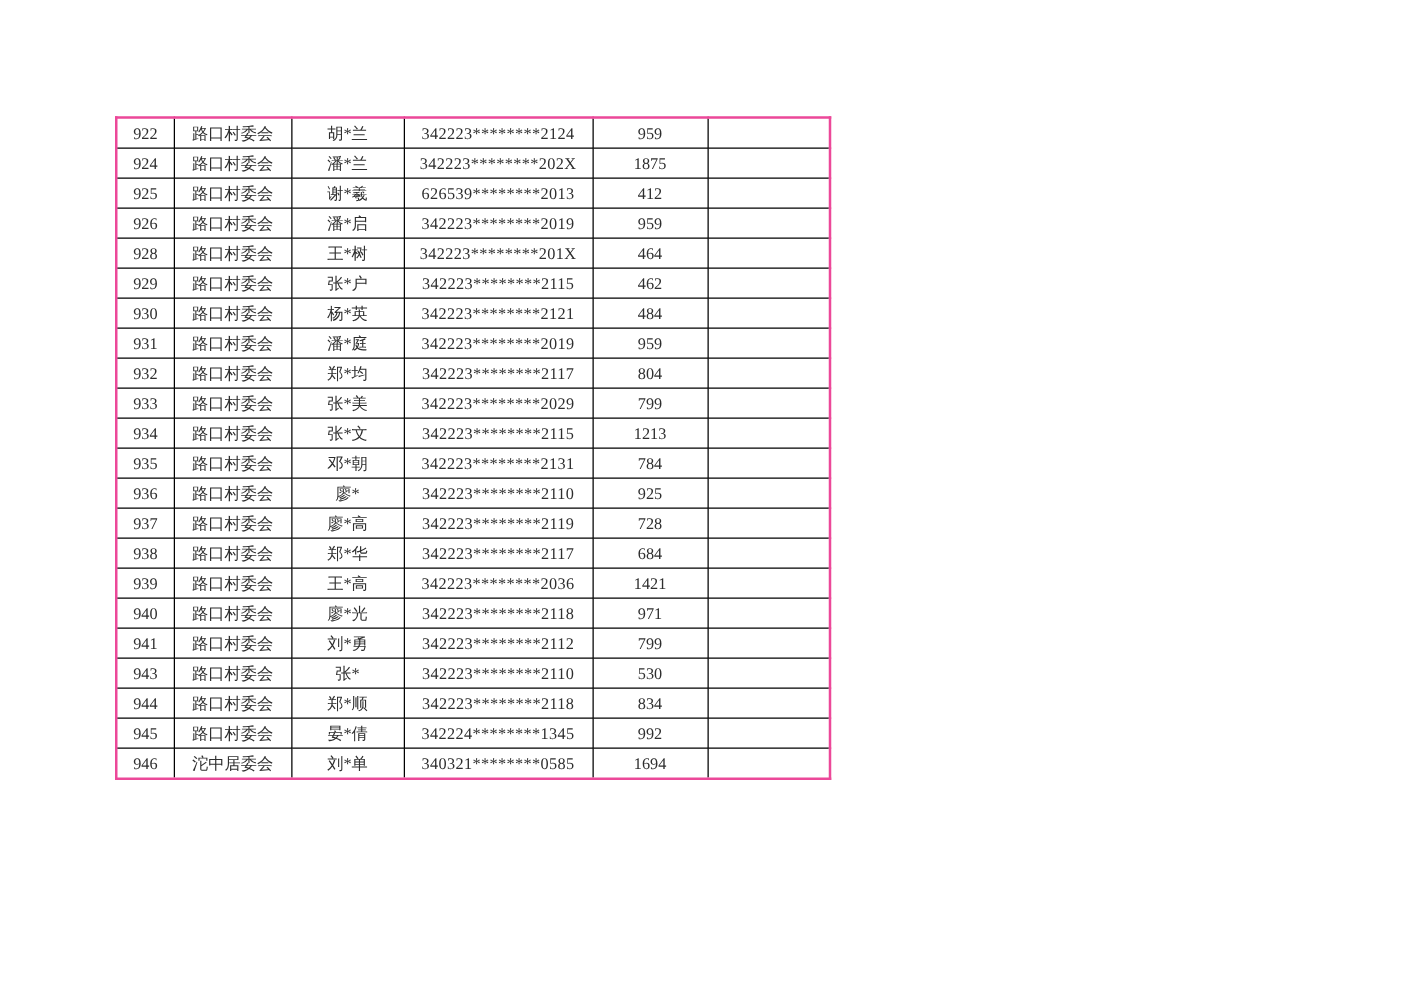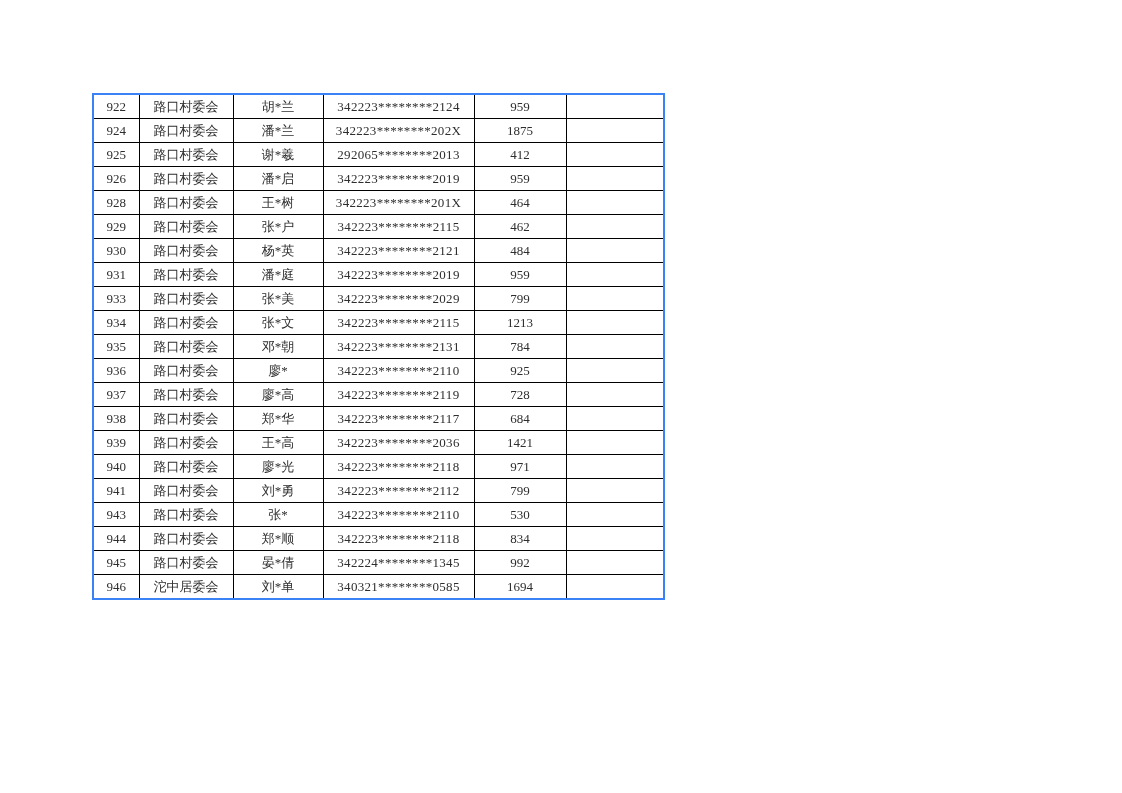--- a/index.html
+++ b/index.html
@@ -14,21 +14,21 @@
     background: #ffffff;
     overflow: hidden;
     font-family: "Liberation Serif", "DejaVu Serif", serif;
   }
   .data-table {
     position: absolute;
     left: 92px;
     top: 93px;
     border-collapse: collapse;
     table-layout: fixed;
-    border: 2px solid #3b82f6;
+    border: 2px solid #ec4899;
     padding-left: 44px;
   }
   .data-table td {
     border: 1px solid #000000;
     height: 23px;
     padding: 0;
     text-align: center;
     vertical-align: middle;
     font-size: 13px;
     color: #2e2e2e;
@@ -66,21 +66,21 @@
           <td>路口村委会</td>
           <td>潘*兰</td>
           <td class="id-col">342223********202X</td>
           <td>1875</td>
           <td></td>
         </tr>
         <tr>
           <td>925</td>
           <td>路口村委会</td>
           <td>谢*羲</td>
-          <td class="id-col">292065********2013</td>
+          <td class="id-col">626539********2013</td>
           <td>412</td>
           <td></td>
         </tr>
         <tr>
           <td>926</td>
           <td>路口村委会</td>
           <td>潘*启</td>
           <td class="id-col">342223********2019</td>
           <td>959</td>
           <td></td>
@@ -108,20 +108,28 @@
           <td class="id-col">342223********2121</td>
           <td>484</td>
           <td></td>
         </tr>
         <tr>
           <td>931</td>
           <td>路口村委会</td>
           <td>潘*庭</td>
           <td class="id-col">342223********2019</td>
           <td>959</td>
+          <td></td>
+        </tr>
+        <tr>
+          <td>932</td>
+          <td>路口村委会</td>
+          <td>郑*均</td>
+          <td class="id-col">342223********2117</td>
+          <td>804</td>
           <td></td>
         </tr>
         <tr>
           <td>933</td>
           <td>路口村委会</td>
           <td>张*美</td>
           <td class="id-col">342223********2029</td>
           <td>799</td>
           <td></td>
         </tr>

